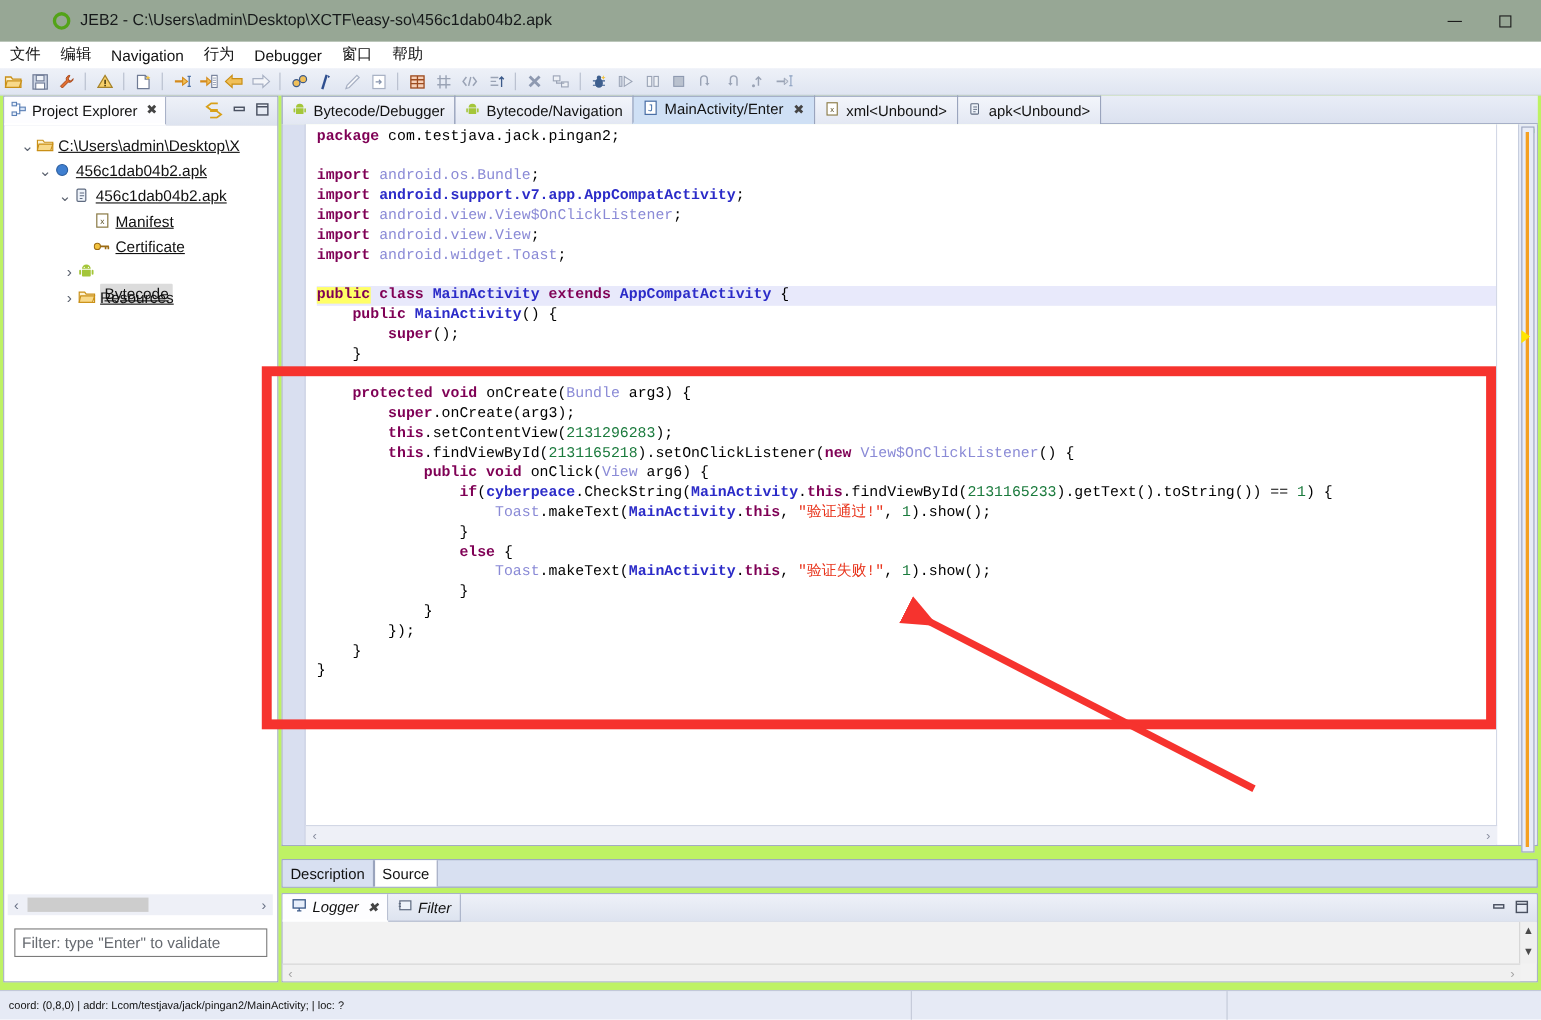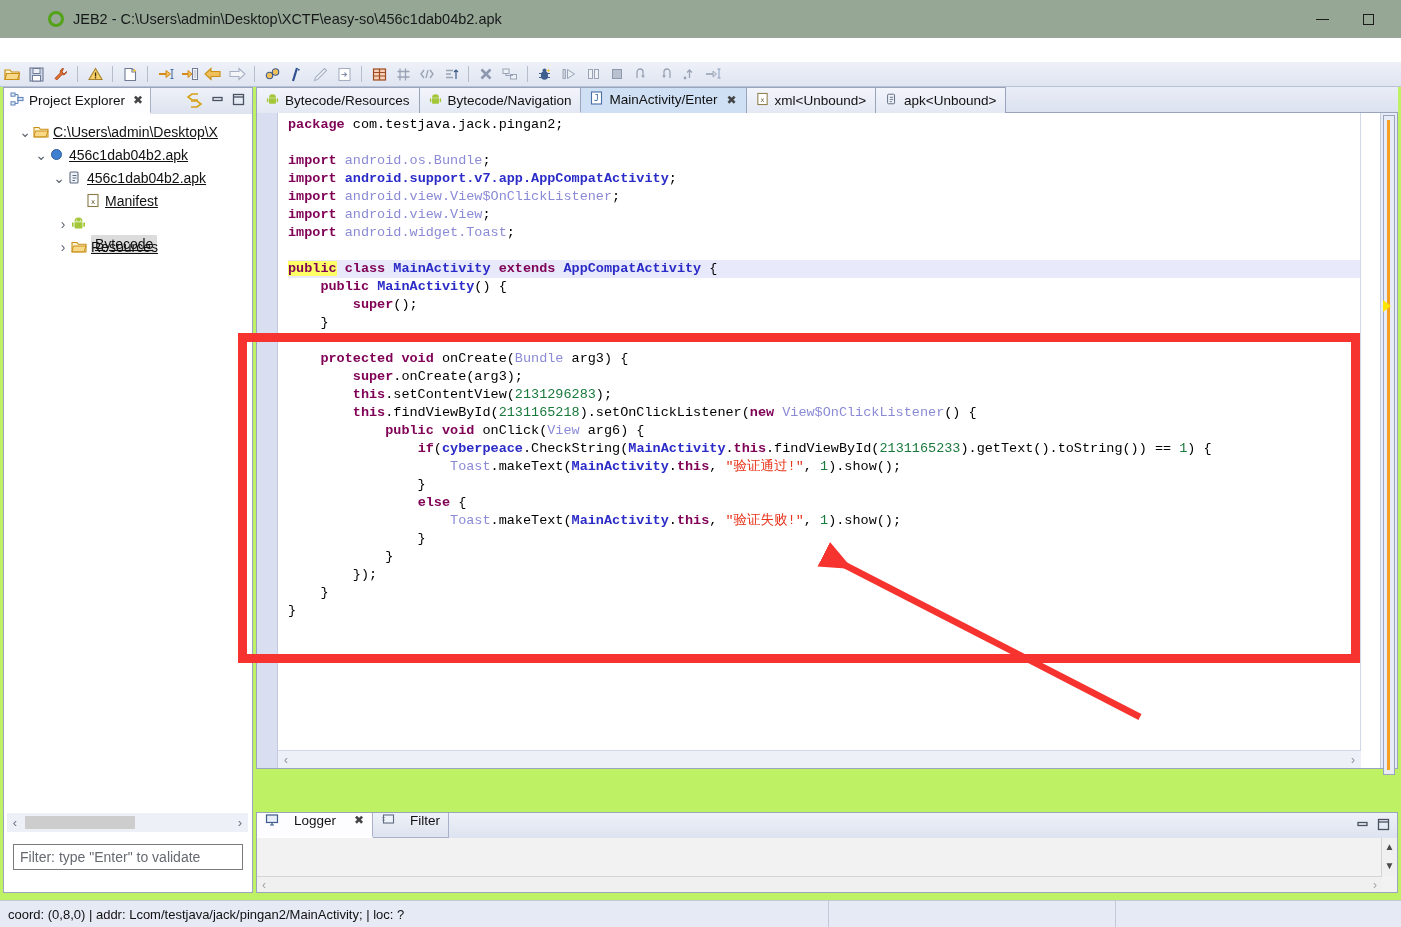--- a/index.html
+++ b/index.html
@@ -205,23 +205,23 @@
   .log-panel{
     position:absolute;left:256px;top:725px;right:3px;height:81px;
     background:#eef0f8;border:1px solid #9aa4bd;box-sizing:border-box;
   }
   .log-tabrow{
     height:25px;display:flex;align-items:stretch;
     background:linear-gradient(#eef1f8,#dde3ef);
     border-bottom:1px solid #a8b1c7;position:relative;
   }
   .log-tab{
-    display:flex;align-items:flex-start;gap:15px;padding:0 8px;
+    display:flex;align-items:center;gap:5px;padding:0 8px;
     font-size:13.5px;color:#111;background:#fdfdff;
-    border-right:1px solid #a8b1c7;border-bottom:2px solid #fff;
+    border-right:1px solid #a8b1c7;border-bottom:2px solid #fff;font-style:italic;
   }
   .log-tab.inactive{background:linear-gradient(#eef1f8,#dde3ef);border-bottom:1px solid #a8b1c7;}
   .log-tools{margin-left:auto;display:flex;align-items:center;gap:8px;padding:0 7px;}
   .log-body{position:absolute;left:0;top:25px;right:0;bottom:0;background:#f2f2f2;}
   .log-vs{
     position:absolute;right:0;top:0;bottom:16px;width:15px;background:#f0f0f0;
     border-left:1px solid #d4d4d4;display:flex;flex-direction:column;
     align-items:center;justify-content:flex-start;gap:8px;padding-top:3px;color:#4a4a4a;font-size:10px;
   }
   .log-hs{
@@ -230,21 +230,21 @@
     padding:0 5px;box-sizing:border-box;color:#a3a3a3;font-size:12px;
   }
 
   
   .statusbar{
     position:absolute;left:0;bottom:0;width:1401px;height:27px;
     background:#e6eaf5;border-top:1px solid #c2c8d8;
     display:flex;align-items:center;box-sizing:border-box;
   }
   .sb-cell{
-    height:27px;display:flex;align-items:center;padding:0 8px;font-size:13px;color:#111;
+    height:27px;display:flex;align-items:center;padding:0 8px;font-size:10px;color:#111;
     box-sizing:border-box;
   }
   .sb-sep{width:1px;height:27px;background:#c2c8d8;}
   .sb-grow{flex:1;}
 
   
   .anno-rect{
     position:absolute;left:238px;top:333px;width:1122px;height:330px;
     border:9px solid #f6332e;box-sizing:border-box;pointer-events:none;
   }
@@ -264,20 +264,29 @@
         </div>
       <div class="win-btn">
           <span class="glyph-max"></span>
         </div>
       <div class="win-btn close">
           <span class="glyph-close"></span>
         </div>
     </div>
   </div>
 
+  <div class="menubar">
+    <div class="menu-item">文件</div>
+    <div class="menu-item">编辑</div>
+    <div class="menu-item">Navigation</div>
+    <div class="menu-item">行为</div>
+    <div class="menu-item">Debugger</div>
+    <div class="menu-item">窗口</div>
+    <div class="menu-item">帮助</div>
+  </div>
 
   <div class="toolbar">
     <div class="tb" title="open">
       <svg width="17" height="15" viewBox="0 0 17 15">
           <path d="M1 3h5l1.5 2H15v7.5H1z" fill="#fdf2d0" stroke="#c98f16" stroke-width="1.2"></path>
           <path d="M2.5 6.5h13l-2 6H1z" fill="#f8d98a" stroke="#c98f16" stroke-width="1.1"></path>
         </svg>
     </div>
     <div class="tb" title="save">
       <svg width="15" height="15" viewBox="0 0 15 15">
@@ -523,20 +532,30 @@
             <span class="twist"></span>
             <span class="ticon">
               <svg width="14" height="15" viewBox="0 0 14 15">
                   <rect x="2" y="1.5" width="10" height="12" fill="#fff" stroke="#8a7a45" stroke-width="1.1"></rect>
                   <text x="7" y="10.5" font-size="7" text-anchor="middle" fill="#5b5128" font-family="monospace">x</text>
                 </svg>
             </span>
             <span class="tlabel">Manifest</span>
           </div>
 
+          <div class="tnode" style="padding-left:66px">
+            <span class="twist"></span>
+            <span class="ticon">
+              <svg width="16" height="14" viewBox="0 0 16 14">
+                  <circle cx="3.5" cy="7" r="2.8" fill="#f3c33f" stroke="#9c6b12" stroke-width="1"></circle>
+                  <path d="M6 7h8M11 7v2.5M13.5 7v2.5" stroke="#9c6b12" stroke-width="1.5" fill="none"></path>
+                </svg>
+            </span>
+            <span class="tlabel">Certificate</span>
+          </div>
 
           <div class="tnode" style="padding-left:52px">
             <span class="twist">›</span>
             <span class="ticon">
               <svg width="15" height="15" viewBox="0 0 15 15">
                   <path d="M3.5 6.2h8v5.3a.9.9 0 0 1-.9.9H4.4a.9.9 0 0 1-.9-.9z" fill="#a4c639"></path>
                   <path d="M3.5 5.4a4 4 0 0 1 8 0z" fill="#a4c639"></path>
                   <rect x="1" y="6.2" width="1.7" height="4.6" rx=".85" fill="#a4c639"></rect>
                   <rect x="12.3" y="6.2" width="1.7" height="4.6" rx=".85" fill="#a4c639"></rect>
                   <circle cx="5.6" cy="4.1" r=".55" fill="#fff"></circle>
@@ -577,21 +596,21 @@
       <div class="ed-tabrow">
         <div class="ed-tab">
           <span>
             <svg width="13" height="13" viewBox="0 0 15 15">
                 <path d="M3.5 6.2h8v5.3a.9.9 0 0 1-.9.9H4.4a.9.9 0 0 1-.9-.9z" fill="#a4c639"></path>
                 <path d="M3.5 5.4a4 4 0 0 1 8 0z" fill="#a4c639"></path>
                 <rect x="1" y="6.2" width="1.7" height="4.6" rx=".85" fill="#a4c639"></rect>
                 <rect x="12.3" y="6.2" width="1.7" height="4.6" rx=".85" fill="#a4c639"></rect>
               </svg>
           </span>
-          <span>Bytecode/Resources</span>
+          <span>Bytecode/Debugger</span>
         </div>
         <div class="ed-tab">
           <span>
             <svg width="13" height="13" viewBox="0 0 15 15">
                 <path d="M3.5 6.2h8v5.3a.9.9 0 0 1-.9.9H4.4a.9.9 0 0 1-.9-.9z" fill="#a4c639"></path>
                 <path d="M3.5 5.4a4 4 0 0 1 8 0z" fill="#a4c639"></path>
                 <rect x="1" y="6.2" width="1.7" height="4.6" rx=".85" fill="#a4c639"></rect>
                 <rect x="12.3" y="6.2" width="1.7" height="4.6" rx=".85" fill="#a4c639"></rect>
               </svg>
           </span>
@@ -641,20 +660,24 @@
           </div>
           <div class="mark-yellow"></div>
         </div>
 
         <div class="h-scroll">
           <span>‹</span>
           <span>›</span>
         </div>
       </div>
 
+      <div class="desc-tabrow">
+        <div class="d-tab">Description</div>
+        <div class="d-tab active">Source</div>
+      </div>
     </div>
 
     <div class="log-panel">
       <div class="log-tabrow">
         <div class="log-tab">
           <span>
             <svg width="14" height="14" viewBox="0 0 14 14">
                 <rect x="1.5" y="2" width="11" height="7.5" fill="#e7eefa" stroke="#3c5a8a" stroke-width="1.2"></rect>
                 <path d="M5 12h4M7 9.5V12" stroke="#3c5a8a" stroke-width="1.2"></path>
               </svg>

